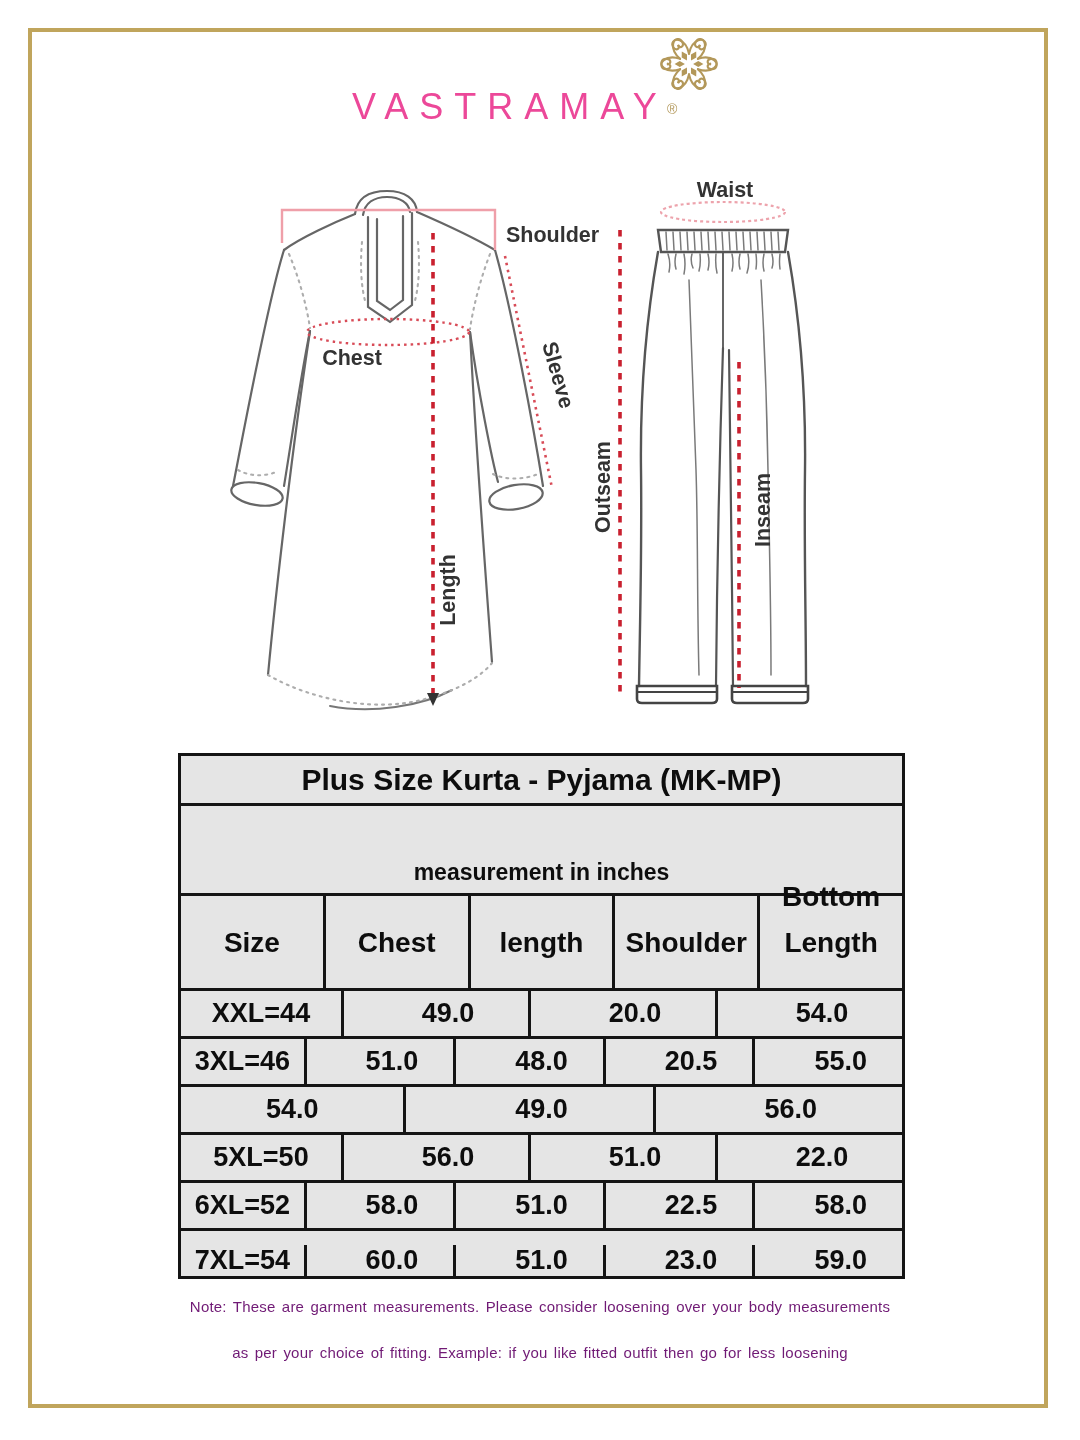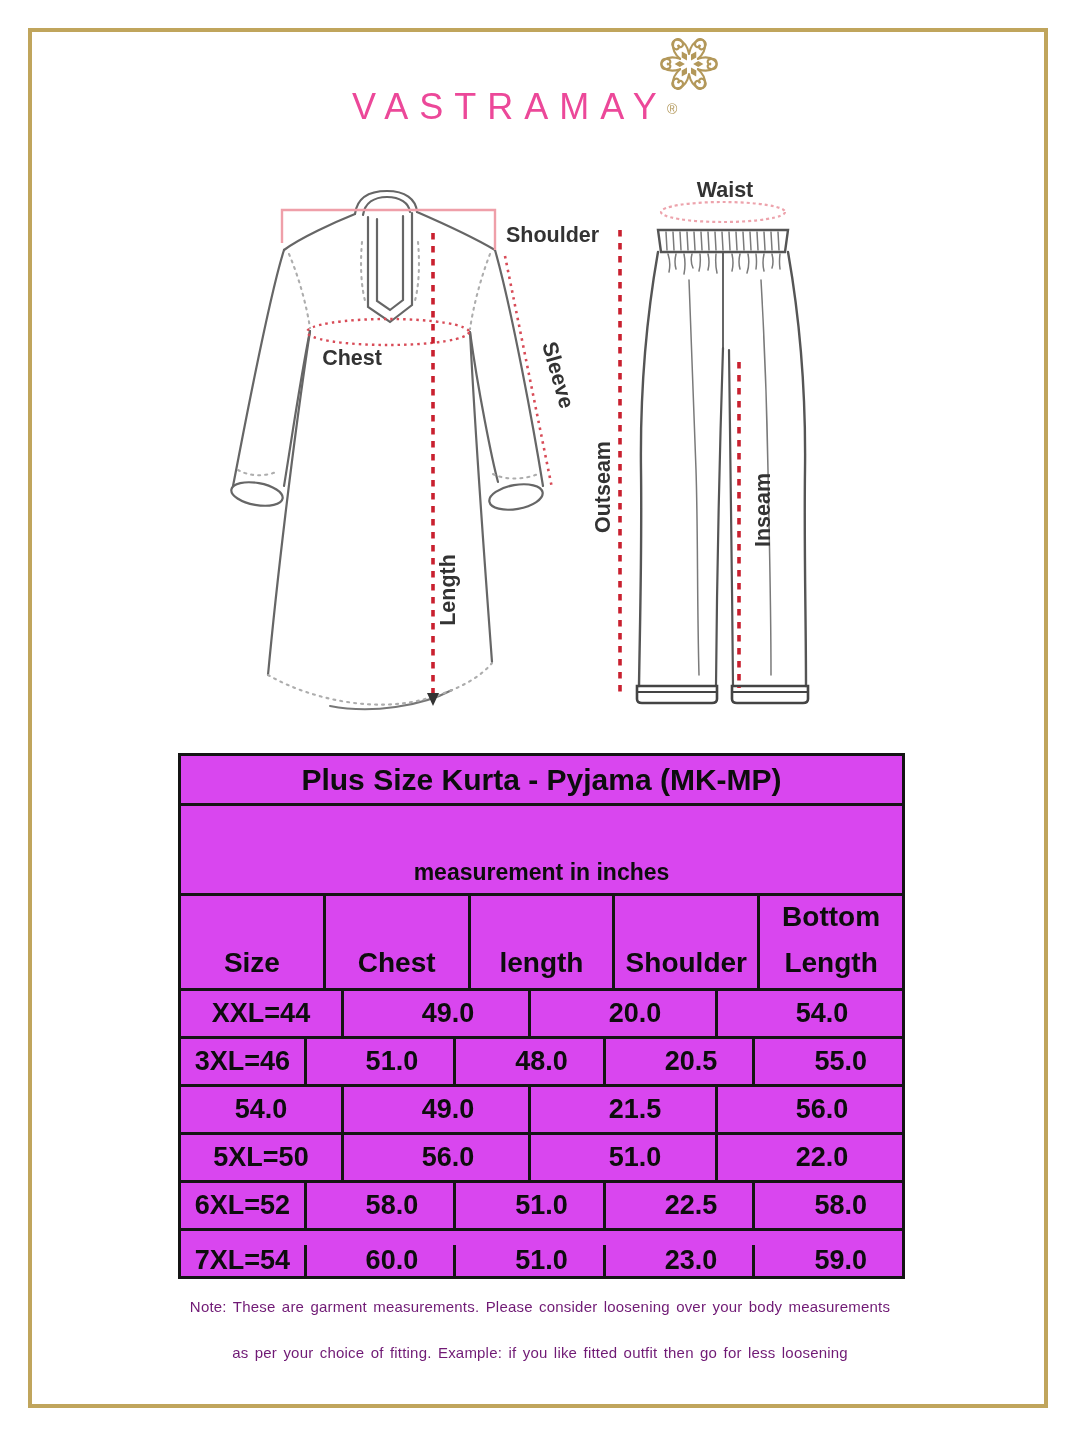--- a/index.html
+++ b/index.html
@@ -21,31 +21,31 @@
     position:absolute;left:667px;top:101px;
     font-size:14px;color:#b3985a;
   }
   .ornament{position:absolute;left:655px;top:34px;width:68px;height:60px;}
   
   .diagram{position:absolute;left:140px;top:150px;width:800px;height:620px;}
   .dlabel{font:700 21.5px "Liberation Sans",sans-serif;fill:#333333;}
   
   .tbl{
     position:absolute;left:178px;top:753px;width:727px;
-    border:3px solid #141414;background:#d946ef;box-sizing:border-box;
+    border:3px solid #141414;background:#e5e5e5;box-sizing:border-box;
     font-family:"Liberation Sans",sans-serif;font-weight:bold;color:#0d0d0d;
   }
   .tbl-title{height:47px;border-bottom:3px solid #141414;display:flex;align-items:center;justify-content:center;font-size:30px;}
   .tbl-sub{height:42px;border-bottom:3px solid #141414;display:flex;align-items:center;justify-content:center;font-size:23px;margin-top:45px;}
   .t-row{display:flex;border-bottom:3px solid #141414;}
   .t-row:last-child{border-bottom:none;align-items:flex-end;}
   .t-cell{flex:1;border-right:3px solid #141414;display:flex;align-items:center;justify-content:center;box-sizing:border-box;text-align:center;}
   .t-cell:last-child{border-right:none;}
   .head-row{height:92px;}
-  .head-row .t-cell{align-items:flex-end;padding-bottom:3px;font-size:28px;line-height:1.62;}
+  .head-row .t-cell{align-items:flex-end;padding-bottom:23px;font-size:28px;line-height:1.62;}
   .data-row{height:45px;font-size:27px;gap:24px;}
   
   .note{
     position:absolute;left:40px;top:1284px;width:1000px;
     text-align:center;font-size:15px;line-height:46px;color:#701a75;
     letter-spacing:0.2px;word-spacing:2px;
   }
 </style>
 </head>
 <body>
@@ -178,21 +178,20 @@
   <div class="t-row data-row">
     <div class="t-cell">3XL=46</div>
     <div class="t-cell">51.0</div>
     <div class="t-cell">48.0</div>
     <div class="t-cell">20.5</div>
     <div class="t-cell">55.0</div>
   </div>
   <div class="t-row data-row">
     <div class="t-cell">54.0</div>
     <div class="t-cell">49.0</div>
-    <div class="t-cell">21.5</div>
     <div class="t-cell">56.0</div>
   </div>
   <div class="t-row data-row">
     <div class="t-cell">5XL=50</div>
     <div class="t-cell">56.0</div>
     <div class="t-cell">51.0</div>
     <div class="t-cell">22.0</div>
   </div>
   <div class="t-row data-row">
     <div class="t-cell">6XL=52</div>

